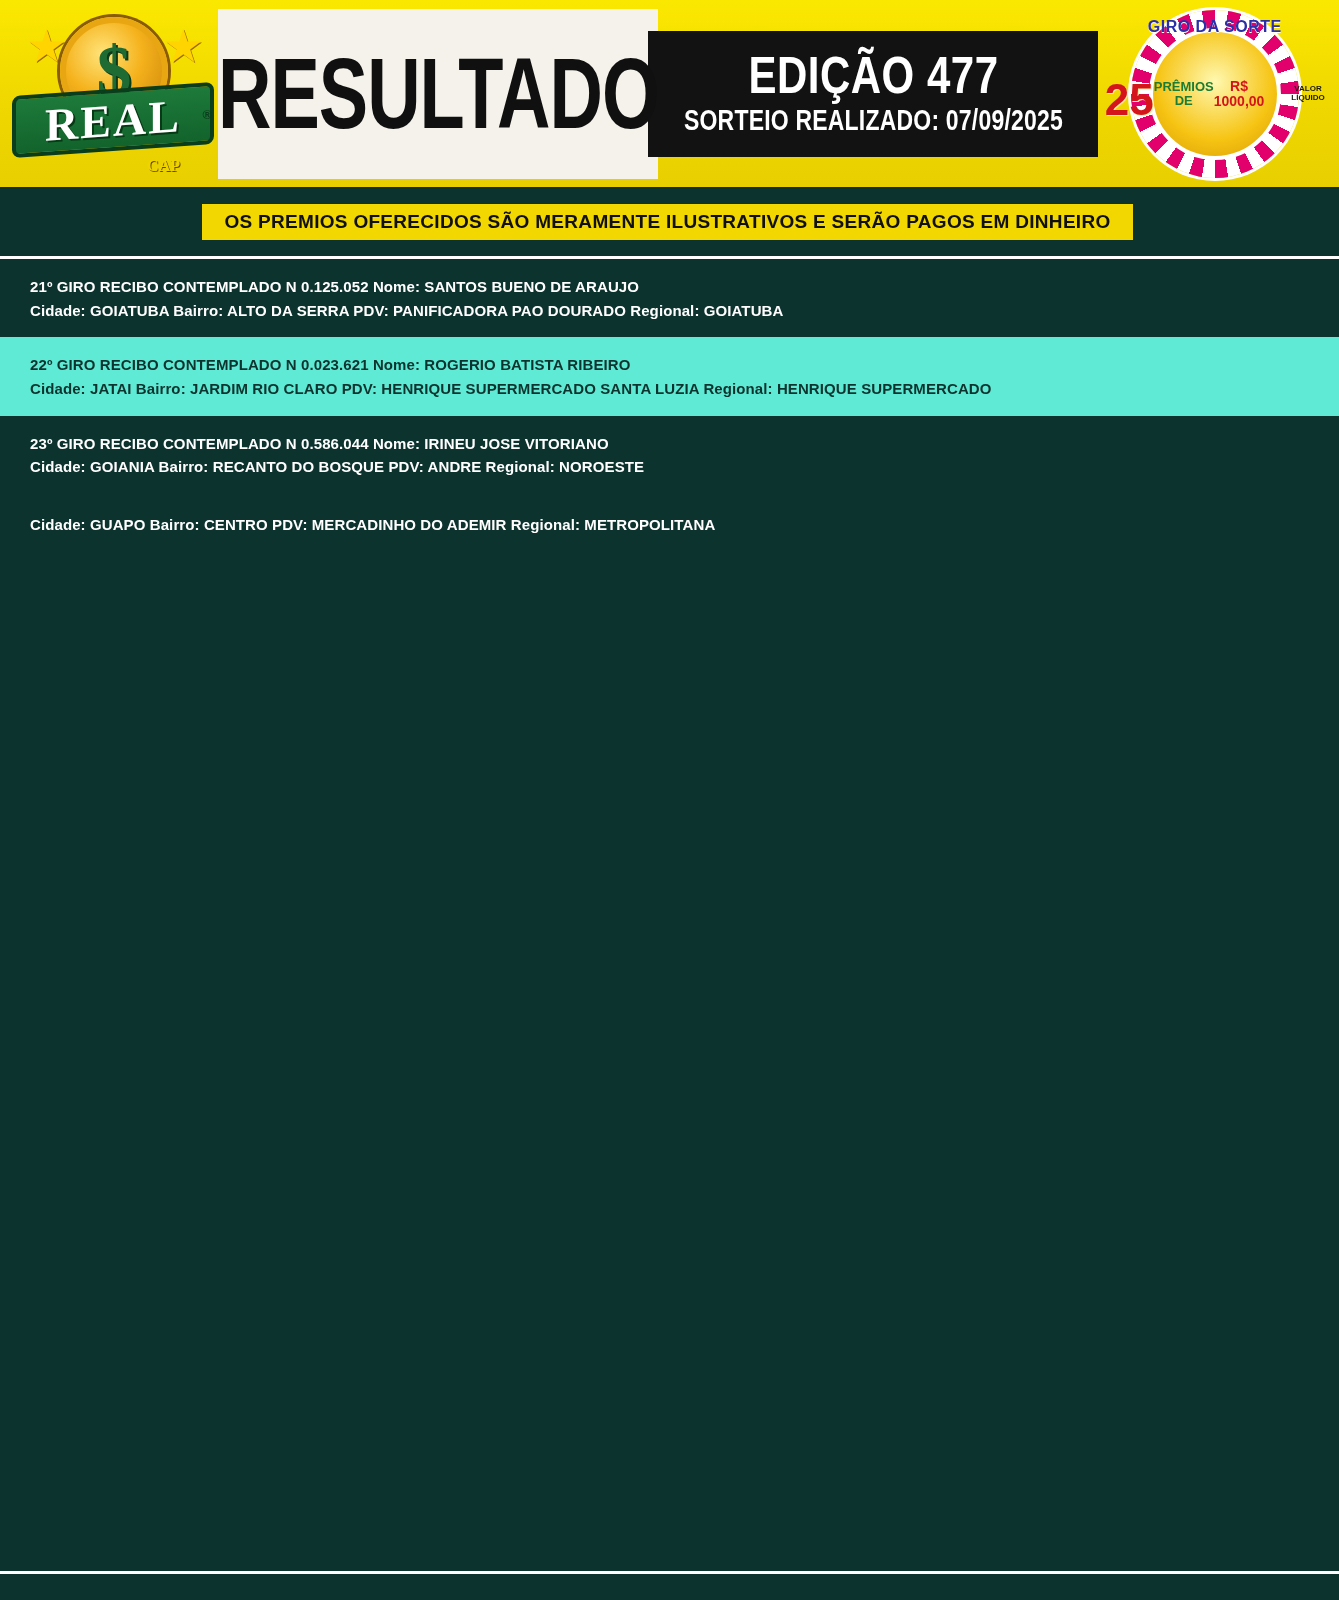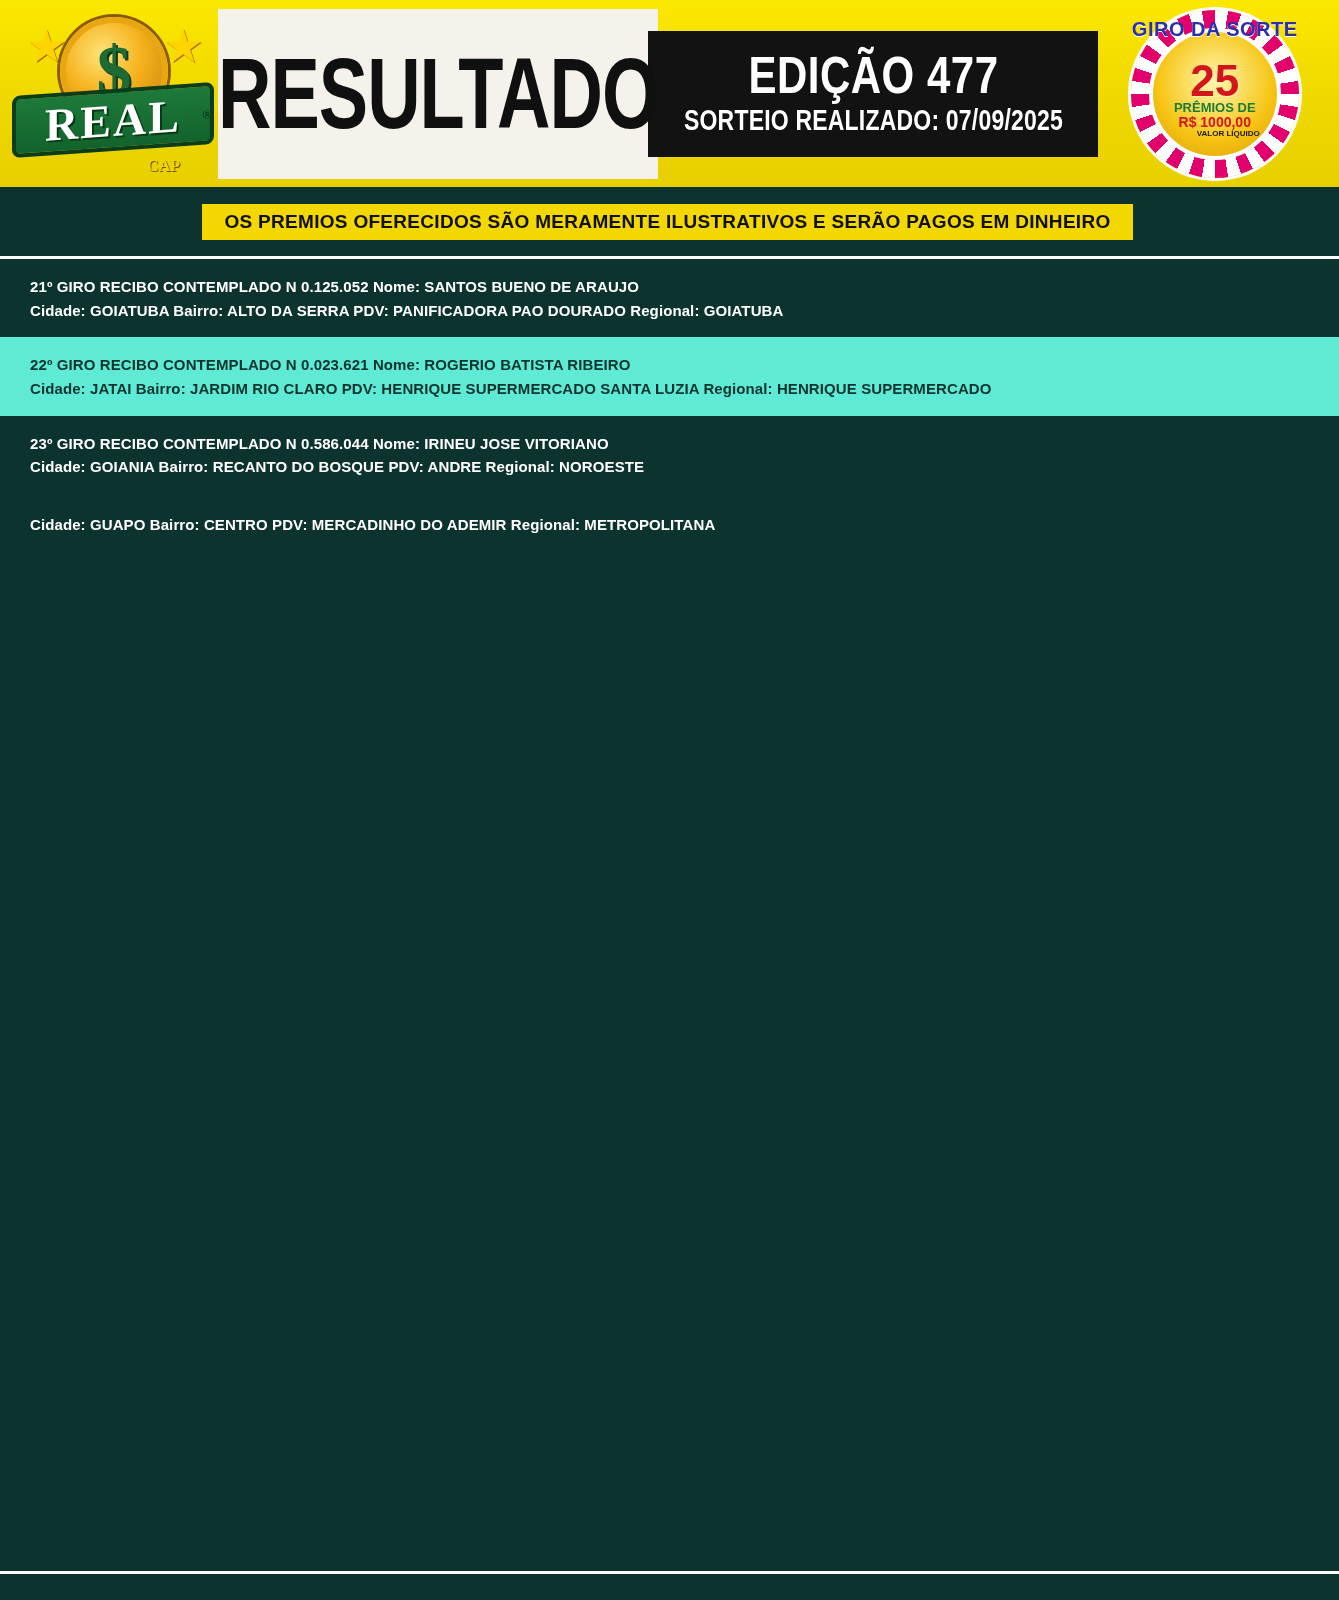--- a/index.html
+++ b/index.html
@@ -168,31 +168,30 @@
     position: relative;
     display: flex; align-items: center; justify-content: center;
     box-shadow: 0 0 0 3px #ffffff;
   }
   .seal-inner {
     width: 132px; height: 132px;
     border-radius: 50%;
     background: radial-gradient(circle at 50% 40%, #fff8b0 0%, #f6c413 60%, #d79a05 100%);
     border: 4px solid #ffffff;
     display: flex;
-    flex-direction: column;
     align-items: center;
     justify-content: center;
     text-align: center;
     padding: 4px;
   }
   .seal-top {
     position: absolute;
     top: 8px; left: 0; right: 0;
     text-align: center;
-    font-size: 20px;
+    font-size: 16px;
     font-weight: bold;
     color: #2b2fa8;
     letter-spacing: 0.5px;
     text-shadow: 0 1px 0 #fff;
   }
   .seal-num {
     font-size: 44px;
     font-weight: bold;
     color: #d4161c;
     line-height: 0.9;

